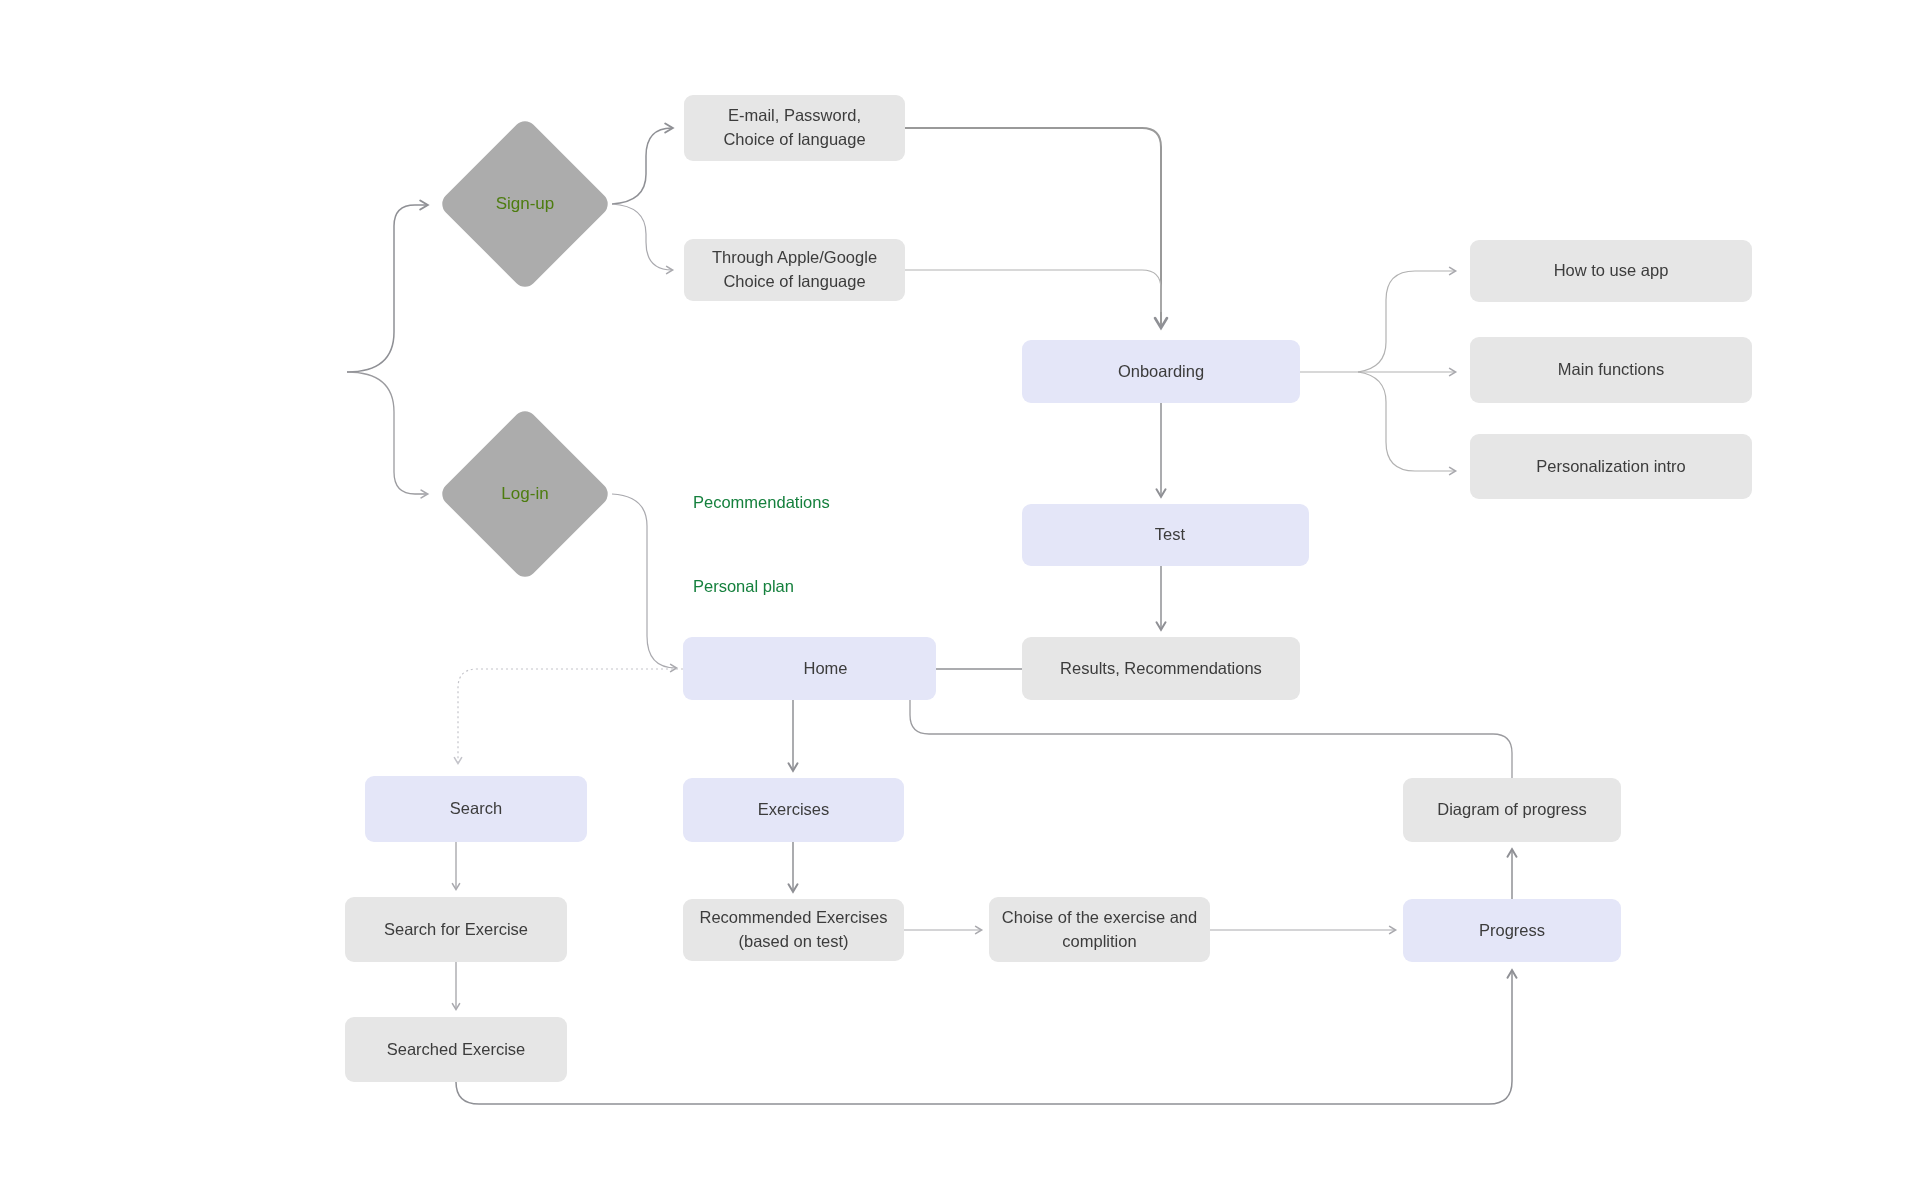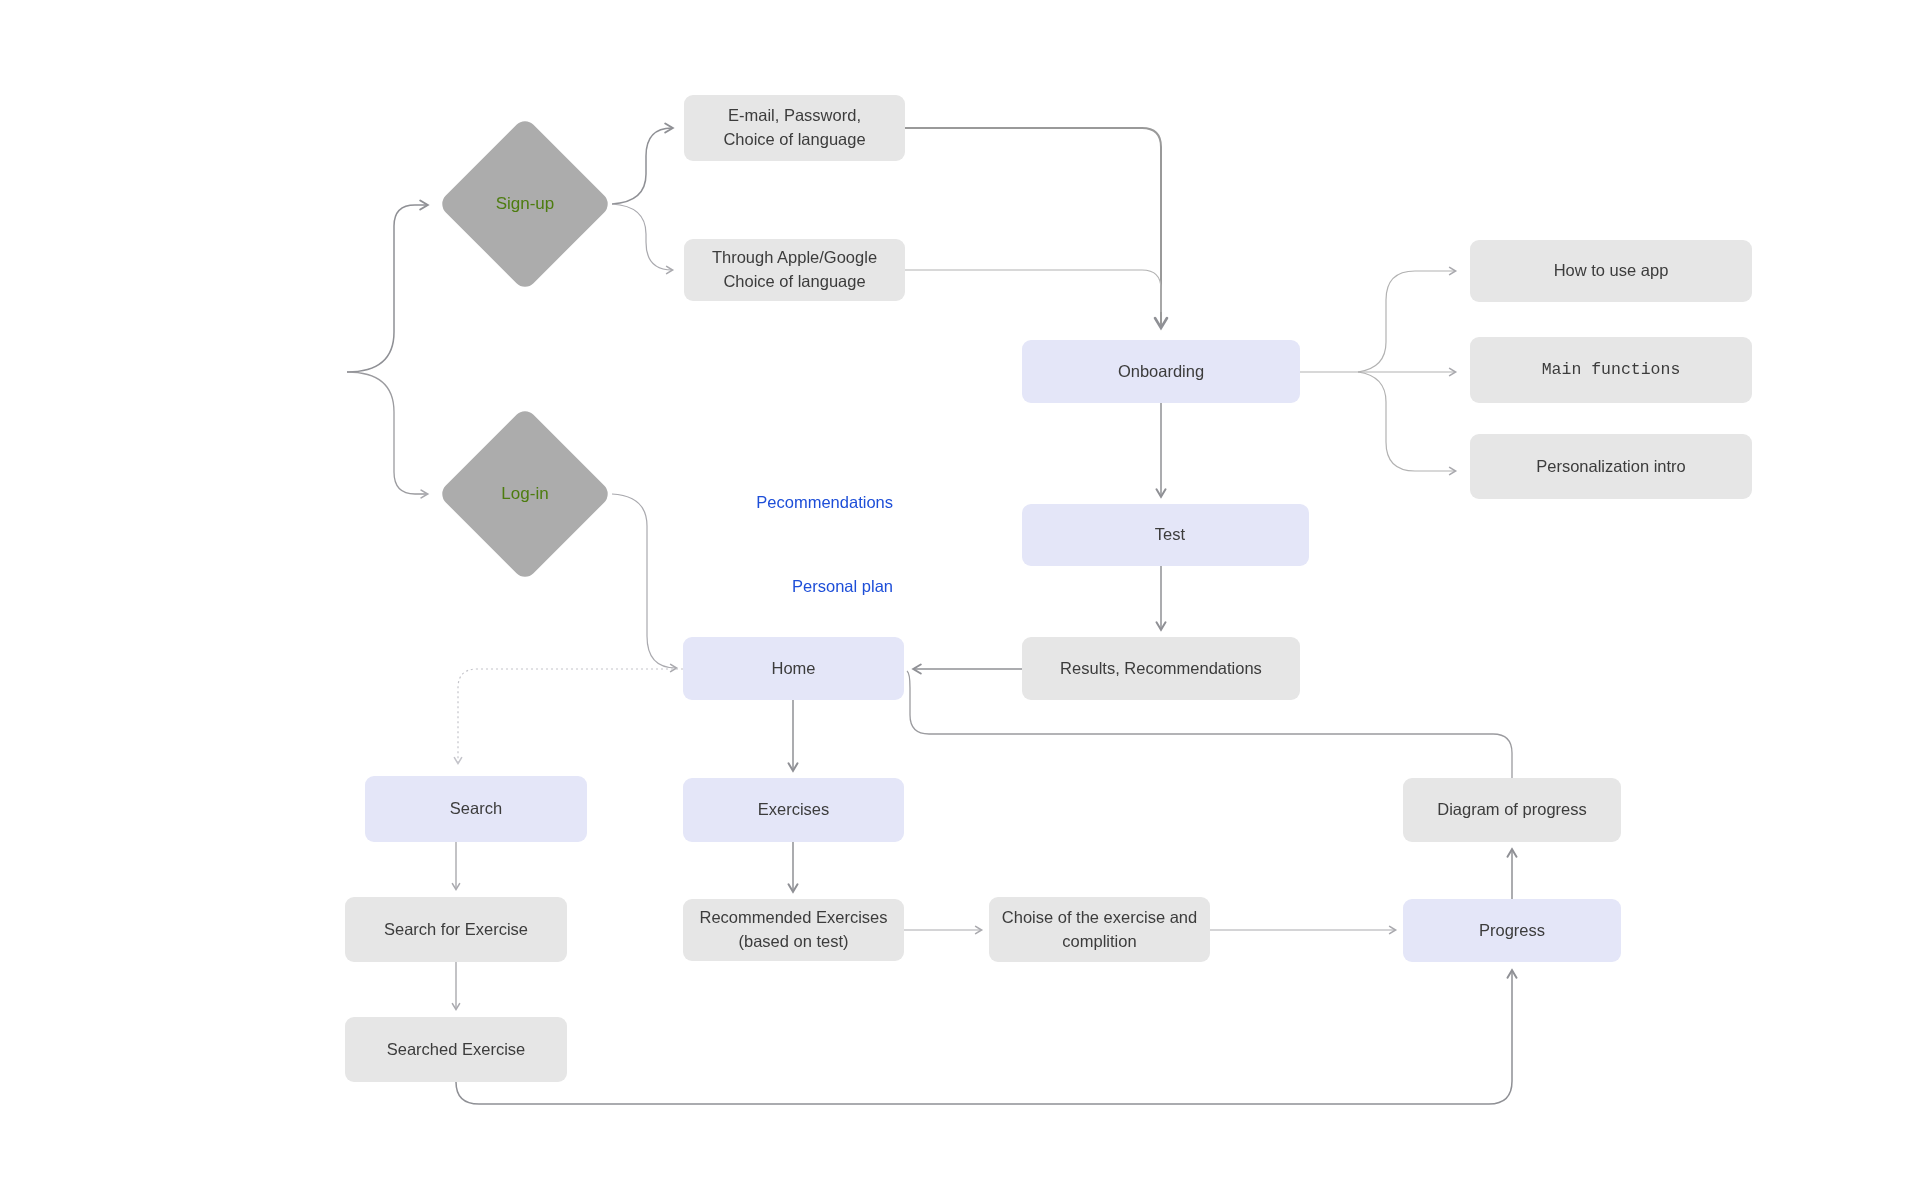--- a/index.html
+++ b/index.html
@@ -38,23 +38,23 @@
     position:absolute;
     inset:26px;
     background:#acacac;
     border-radius:12px;
     transform:rotate(45deg);
   }
   .diamond span{position:relative;z-index:1;}
   .float-label{
     position:absolute;
     width:200px;
-    text-align:right;
+    text-align:left;
     font-size:16.5px;
-    color:#1d4ed8;
+    color:#15803d;
   }
 </style>
 </head>
 <body>
 
 <div id="canvas">
 
   <svg id="edges" viewBox="0 0 1920 1199" xmlns="http://www.w3.org/2000/svg">
     <defs>
       <marker id="ar-dark" viewBox="0 0 8 8" markerWidth="8" markerHeight="8" refX="5.5" refY="4" orient="auto">
@@ -123,37 +123,37 @@
   </div>
 
   <div class="node lav" style="left:1022px;top:340px;width:278px;height:63px;">
     <span>Onboarding</span>
   </div>
 
   <div class="node gray" style="left:1470px;top:240px;width:282px;height:62px;">
     <span>How to use app</span>
   </div>
 
-  <div class="node gray" style="left:1470px;top:337px;width:282px;height:66px;font-family:Liberation Mono, monospace;">
+  <div class="node gray" style="left:1470px;top:337px;width:282px;height:66px;">
     <span>Main functions</span>
   </div>
 
   <div class="node gray" style="left:1470px;top:434px;width:282px;height:65px;">
     <span>Personalization intro</span>
   </div>
 
   <div class="node lav" style="left:1022px;top:504px;width:278px;height:62px;padding-left:9px;">
     <span>Test</span>
   </div>
 
   <div class="node gray" style="left:1022px;top:637px;width:278px;height:63px;">
     <span>Results, Recommendations</span>
   </div>
 
-  <div class="node lav" style="left:683px;top:637px;width:221px;height:63px;">
+  <div class="node lav" style="left:683px;top:637px;width:221px;height:63px;padding-left:32px;">
     <span>Home</span>
   </div>
 
   <div class="float-label" style="left:693px;top:493px;">Pecommendations</div>
 
   <div class="float-label" style="left:693px;top:577px;">Personal plan</div>
 
   <div class="node lav" style="left:345px;top:776px;width:222px;height:66px;margin-left:20px;">
     <span>Search</span>
   </div>

